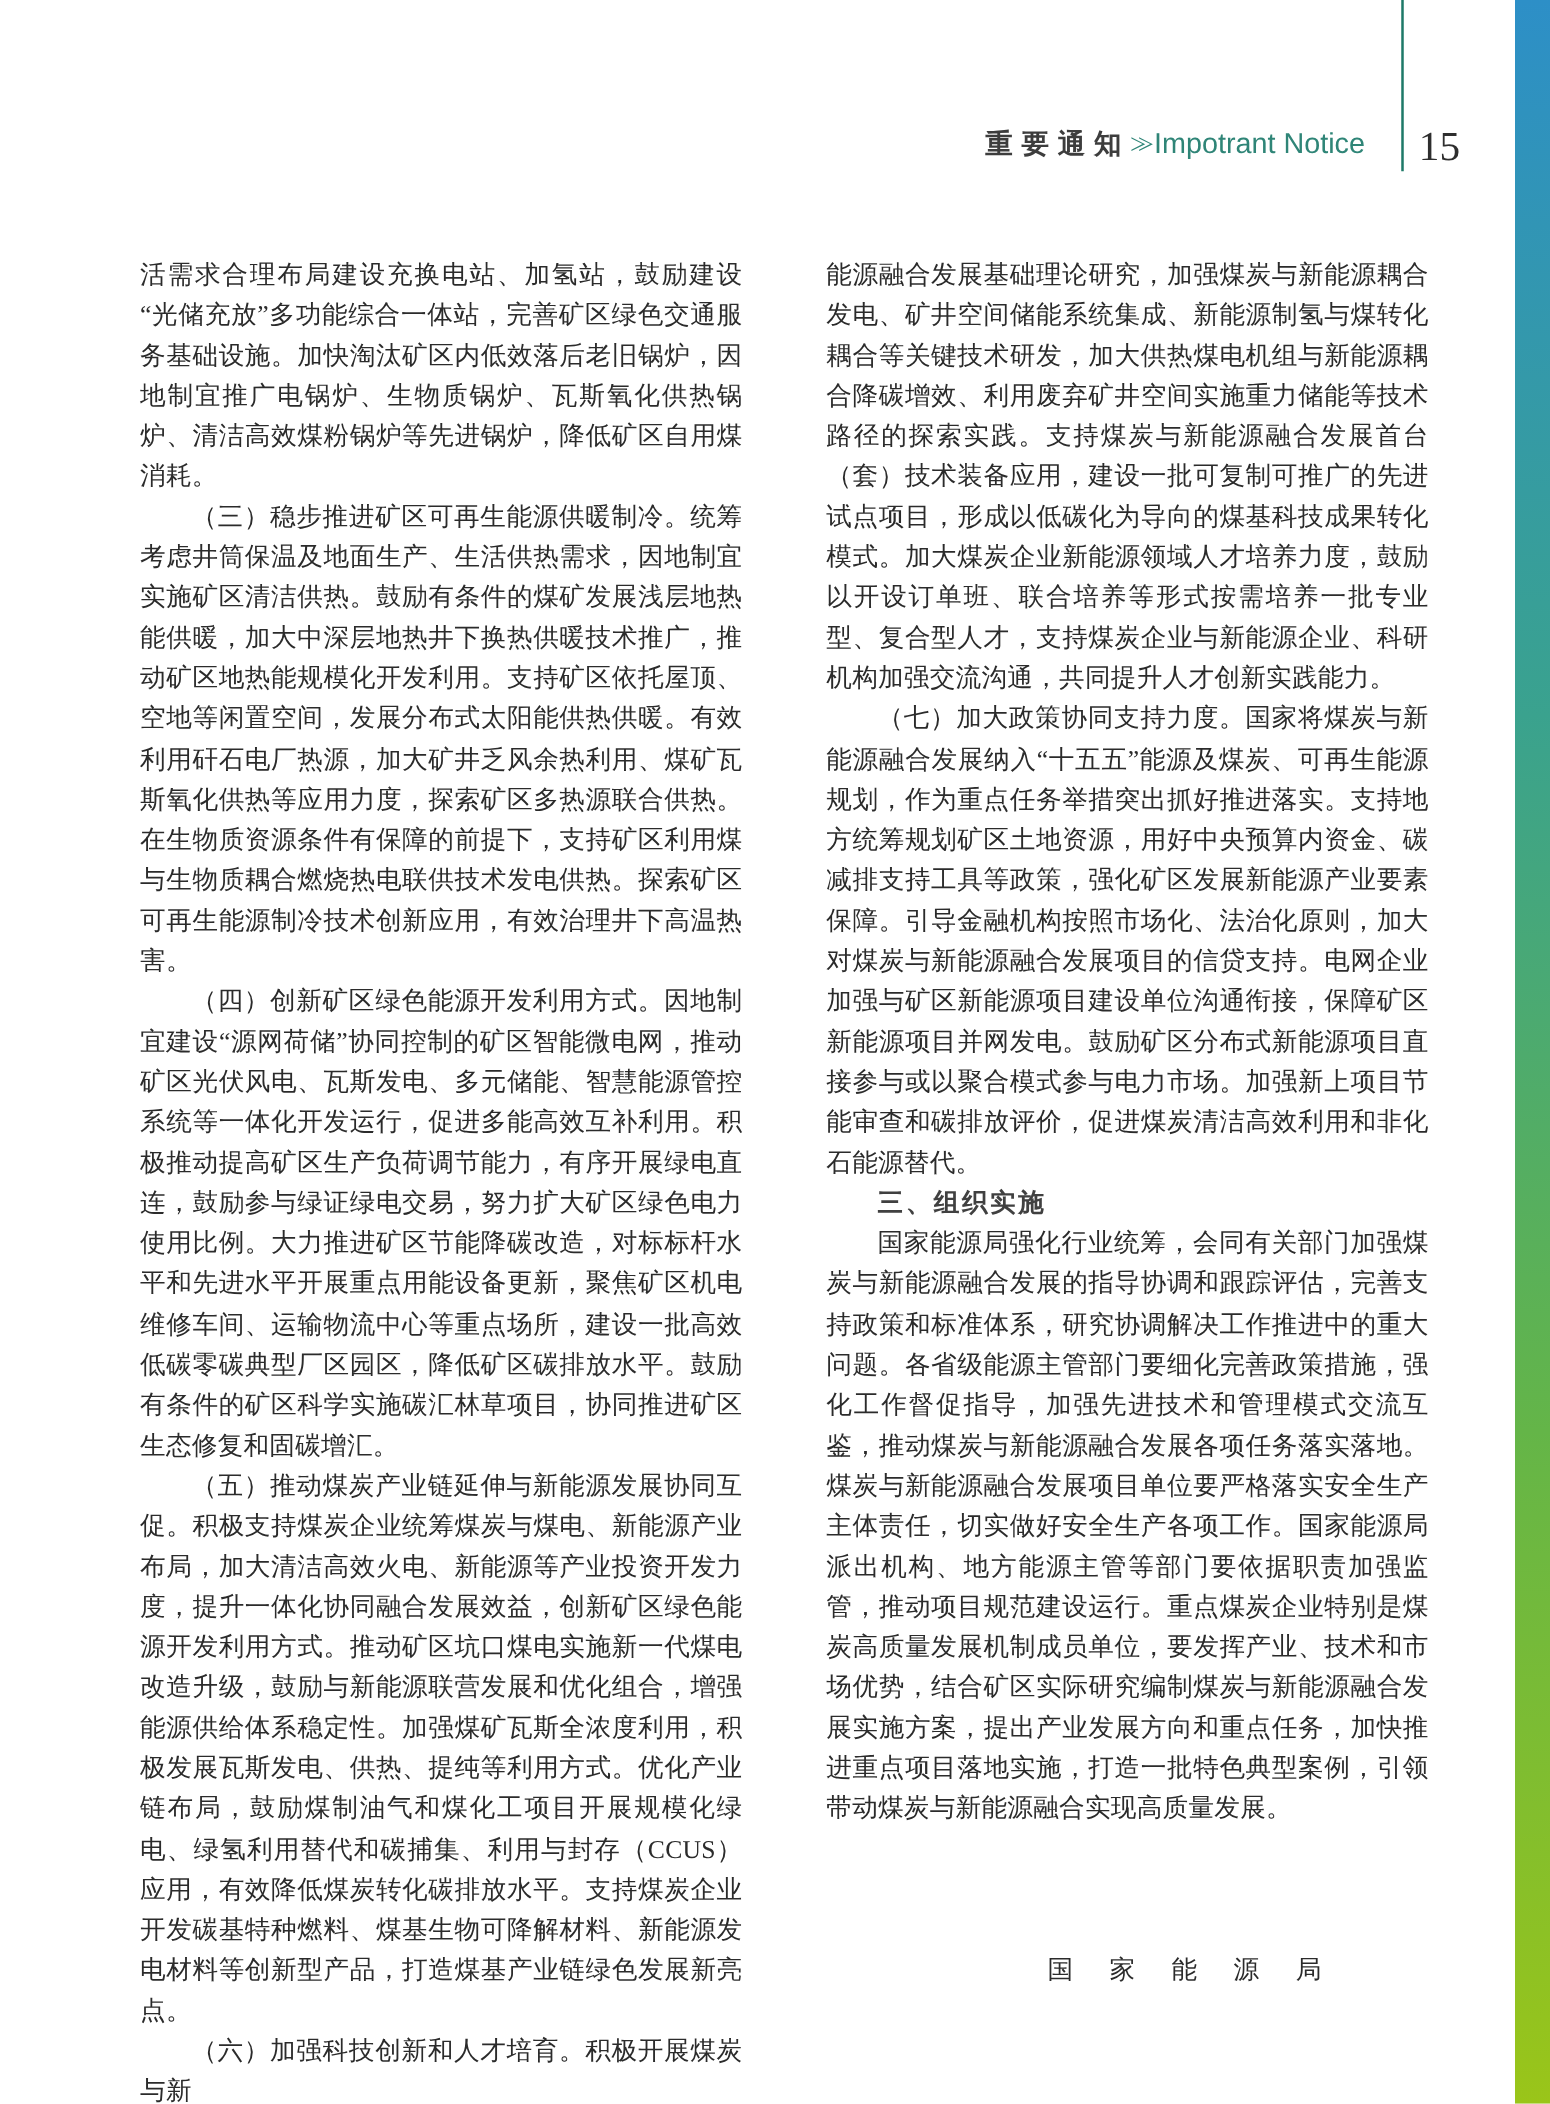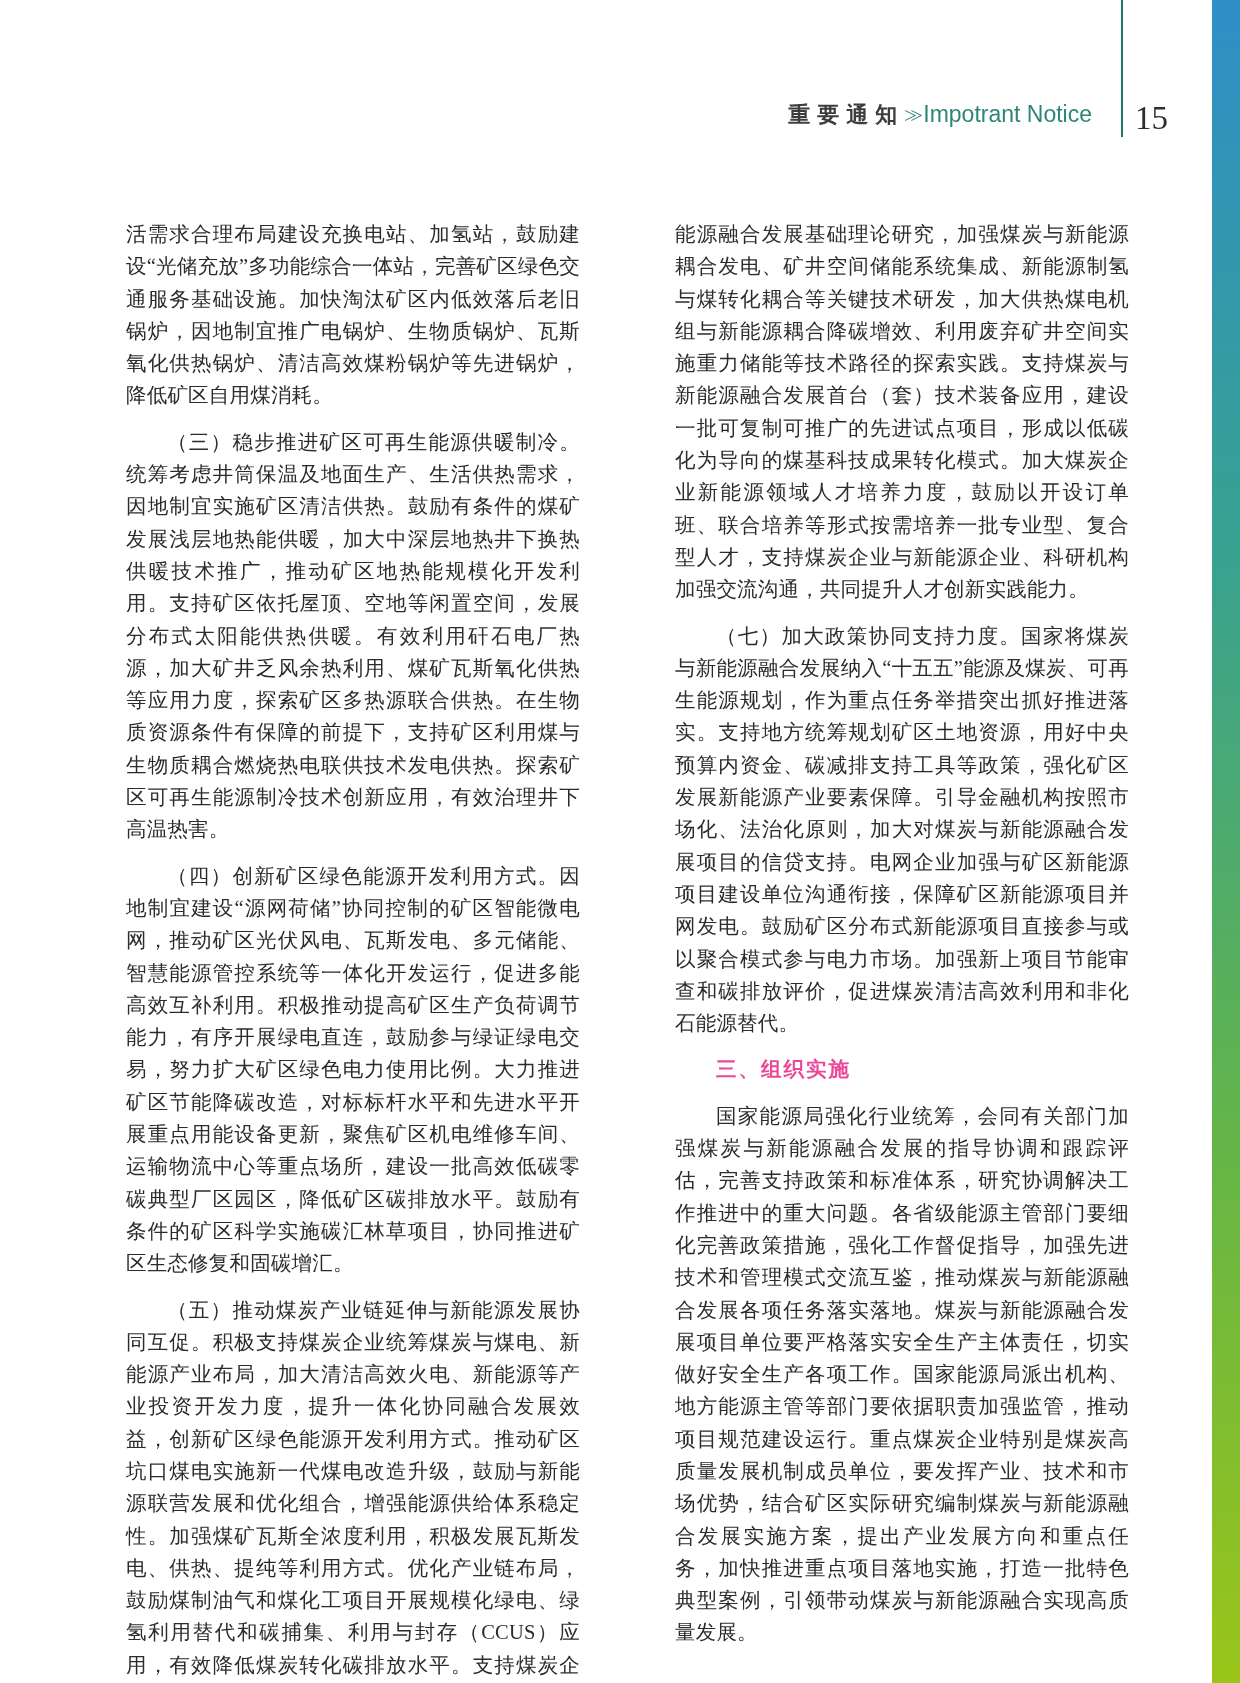--- a/index.html
+++ b/index.html
@@ -60,30 +60,30 @@
     position: absolute; top: 204px;
     width: 482px;
     font-size: 20.5px;
     line-height: 32.3px;
     letter-spacing: 0.2px;
     text-align: justify;
     color: #2b2b2b;
   }
   .col-left  { left: 112px; }
   .col-right { left: 661px; }
-  .para { margin: 14px; }
+  .para { margin: 0; }
   .para.indent { text-indent: 2em; }
   .para.heading {
     font-family: "Liberation Sans", sans-serif;
     font-weight: bold;
-    color: #ec4899;
+    color: #404040;
     text-indent: 2em;
     letter-spacing: 2px;
   }
-  .signoff { margin-top: 96px; text-align: right; font-style: italic; }
+  .signoff { margin-top: 96px; text-align: right; }
   .signoff .org {
     letter-spacing: 12px;
     padding-right: 74px;
   }
   .signoff .date {
     margin-top: 4px;
     padding-right: 70px;
     letter-spacing: 1px;
   }
 </style>

